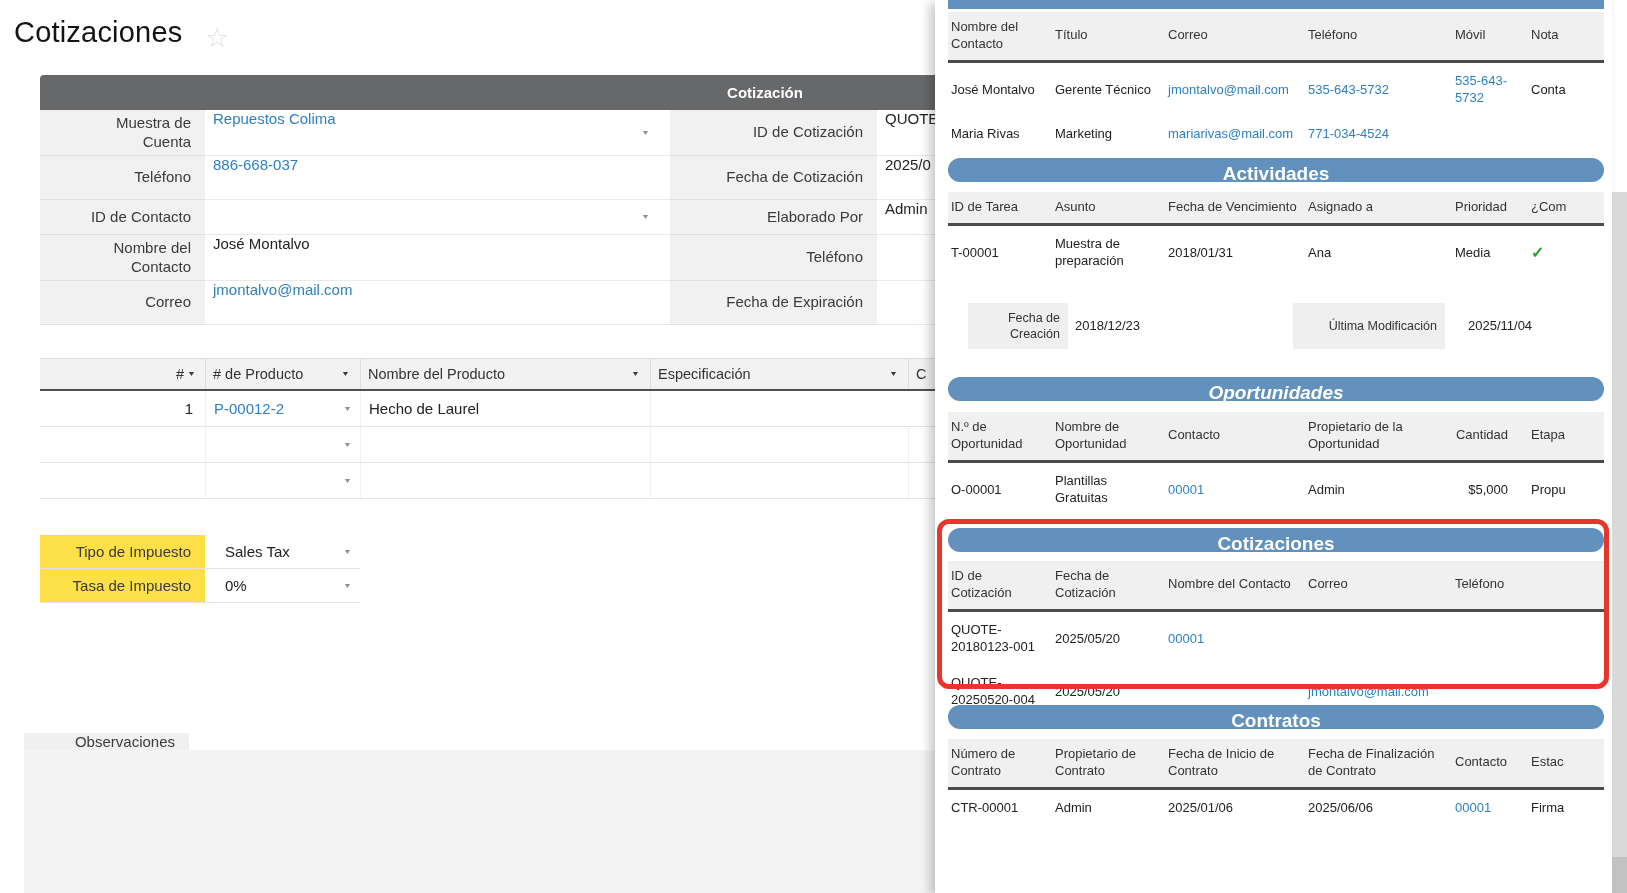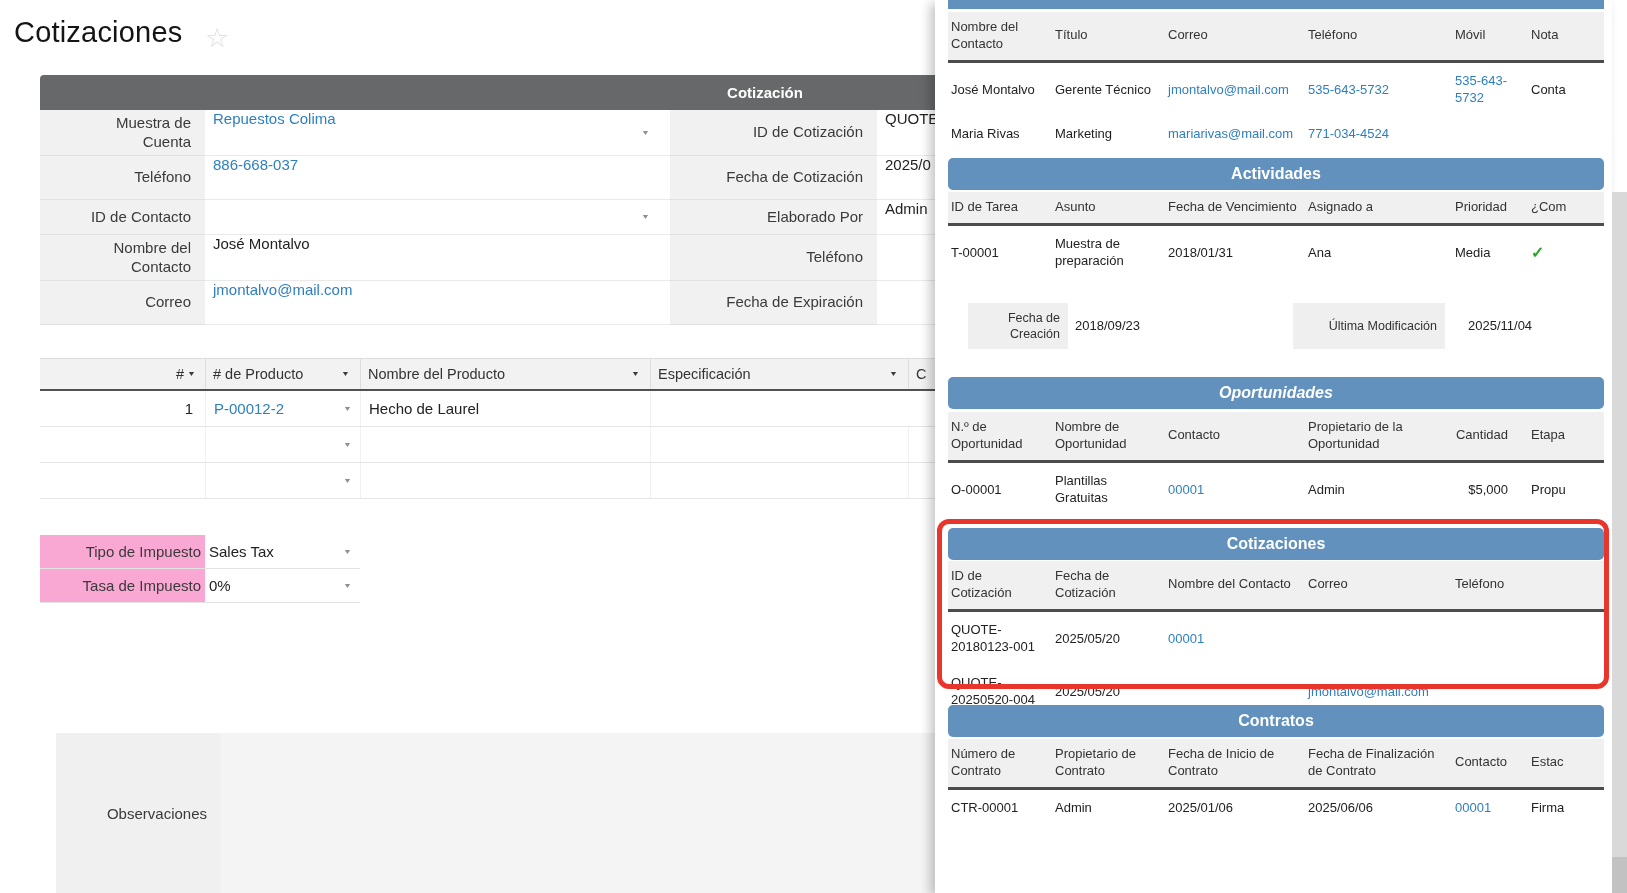--- a/index.html
+++ b/index.html
@@ -68,49 +68,49 @@
     display: grid; grid-template-columns: 165px 155px 290px 258px 1fr;
     height: 36px; border-bottom: 1px solid #e5e5e5; font-size: 15px; background: #fff;
   }
   .pt-c { position: relative; display: flex; align-items: center; padding-left: 8px; border-left: 1px solid #f0f0f0; overflow: hidden; }
   .pt-c:first-child { border-left: none; justify-content: flex-end; padding-right: 12px; }
 
   
   .tax { position: absolute; left: 40px; top: 535px; width: 320px; }
   .trow { display: flex; height: 34px; }
   .tlabel {
-    width: 165px; background: #f9a8d4; border-bottom: 1px solid #e2e2e2;
+    width: 165px; background: #fde047; border-bottom: 1px solid #e2e2e2;
     display: flex; align-items: center; justify-content: flex-end;
-    padding-right: 4px; font-size: 15px; color: #3a3a3a;
+    padding-right: 14px; font-size: 15px; color: #3a3a3a;
   }
   .tvalue {
     position: relative; width: 155px; border-bottom: 1px solid #e2e2e2;
-    display: flex; align-items: center; padding-left: 4px; font-size: 15px;
+    display: flex; align-items: center; padding-left: 20px; font-size: 15px;
   }
   .tvalue .dd { right: 8px; }
 
   
-  .obs { position: absolute; left: 56px; top: 733px; width: 1450px; height: 160px; display: flex; }
+  .obs { position: absolute; left: 24px; top: 733px; width: 1450px; height: 160px; display: flex; flex-direction: column; }
   .obs-label {
     width: 165px; background: #f0f0f0;
     display: flex; align-items: center; justify-content: flex-end;
     padding-right: 14px; font-size: 15px; color: #3a3a3a;
   }
   .obs-value { flex: 1; background: #f4f4f4; }
 
   
   .panel {
     position: absolute; left: 935px; top: 0; width: 677px; height: 893px;
     background: #fff; box-shadow: -5px 3px 10px rgba(0,0,0,.22); z-index: 5;
   }
   .topstrip { position: absolute; left: 13px; top: 0; width: 656px; height: 9px; background: var(--blue, #6191bc); }
   .sec-bar {
-    position: absolute; left: 13px; width: 656px; height: 32px; line-height: 32px;
-    background: var(--blue, #6191bc); border-radius: 5px;
-    color: #fff; font-weight: 700; font-size: 16px; text-align: center;
+    position: absolute; left: 13px; width: 656px; height: 24px; line-height: 32px;
+    background: var(--blue, #6191bc); border-radius: 13px;
+    color: #fff; font-weight: 700; font-size: 19px; text-align: center;
   }
   .sb-act { top: 158px; }
   .sb-opp { top: 377px; font-style: italic; }
   .sb-quo { top: 528px; }
   .sb-con { top: 705px; }
 
   .rt { position: absolute; left: 13px; width: 656px; font-size: 13px; }
   .rt-contacts { top: 12px; }
   .rt-act { top: 192px; }
   .rt-opp { top: 412px; }
@@ -341,21 +341,21 @@
         <div class="rt-c">2018/01/31</div>
         <div class="rt-c">Ana</div>
         <div class="rt-c">Media</div>
         <div class="rt-c">
           <span class="check">✓</span>
         </div>
       </div>
     </div>
 
   <div class="meta-label ml1">Fecha de Creación</div>
-  <div class="meta-value mv1">2018/09/23</div>
+  <div class="meta-value mv1">2018/12/23</div>
   <div class="meta-label ml2">Última Modificación</div>
   <div class="meta-value mv2">2025/11/04</div>
 
   <div class="sec-bar sb-opp">Oportunidades</div>
   <div class="rt rt-opp">
       <div class="rt-head">
         <div class="rt-hc">N.º de Oportunidad</div>
         <div class="rt-hc">Nombre de Oportunidad</div>
         <div class="rt-hc">Contacto</div>
         <div class="rt-hc">Propietario de la Oportunidad</div>

